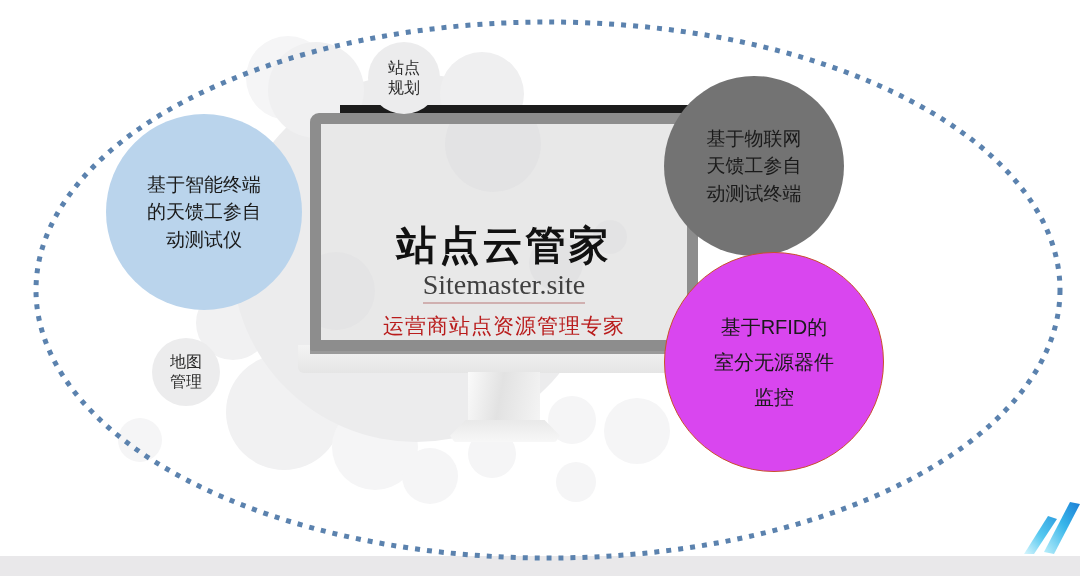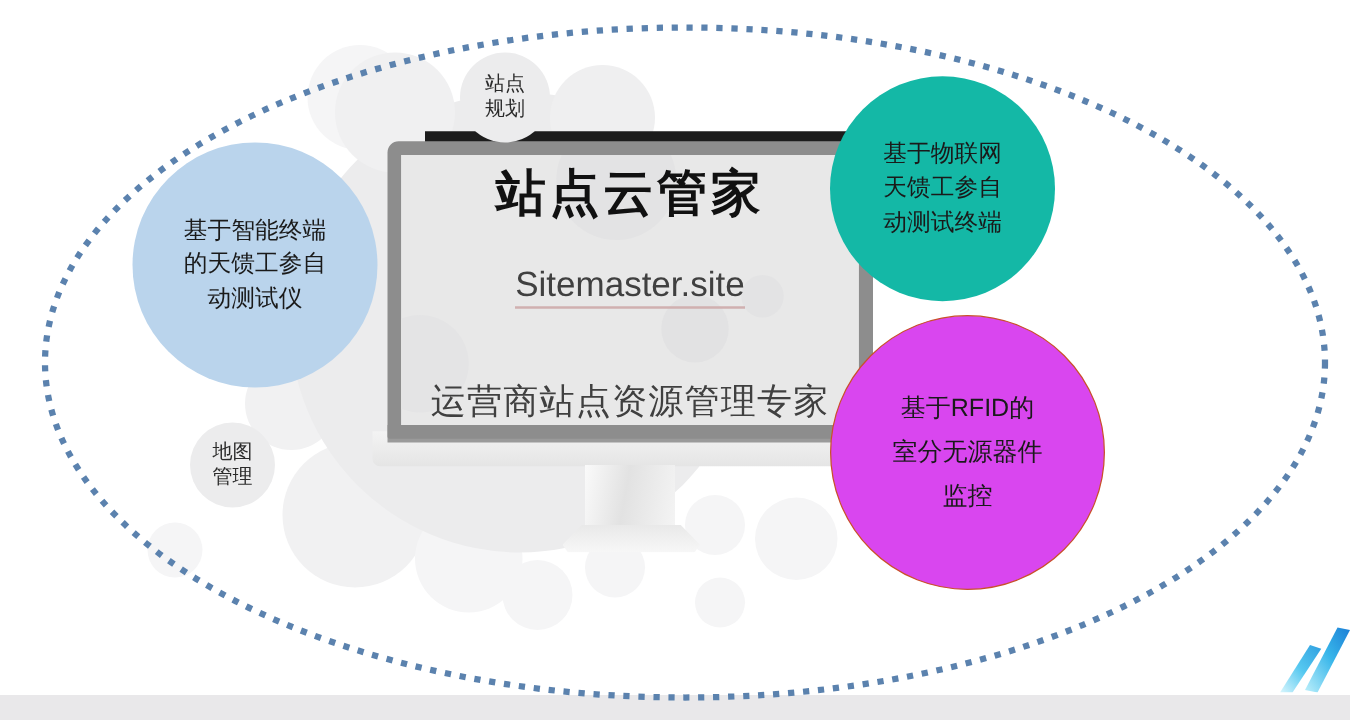--- a/index.html
+++ b/index.html
@@ -146,44 +146,45 @@
   
   #screen-content {
     position: absolute;
     left: 0;
     top: 0;
     width: 366px;
     height: 216px;
     display: flex;
     flex-direction: column;
     align-items: center;
-    justify-content: space-between;
+    justify-content: flex-end;
+    font-family: Liberation Serif, serif;
   }
   #screen-title-cn {
     font-size: 40px;
     font-weight: 700;
     letter-spacing: 3px;
     color: #111111;
     line-height: 1.05;
     margin-top: 10px;
   }
   #screen-title-en {
     font-size: 28px;
     font-weight: 400;
     color: #404040;
     letter-spacing: 0px;
     margin-top: 2px;
     border-bottom: 2px solid #d0b0b0;
     padding-bottom: 1px;
   }
   #screen-subtitle {
-    font-size: 28px;
-    color: #404040;
+    font-size: 21px;
+    color: #b91c1c;
     letter-spacing: 1px;
-    margin-top: 22px;
+    margin-top: 8px;
   }
 
   
   .feature-circle {
     position: absolute;
     border-radius: 50%;
     display: flex;
     align-items: center;
     justify-content: center;
     text-align: center;
@@ -195,24 +196,24 @@
   #circle-blue {
     left: 106px;
     top: 114px;
     width: 196px;
     height: 196px;
     background: #bad4ec;
     font-size: 19px;
   }
   #circle-green {
     left: 664px;
-    top: 61px;
+    top: 76px;
     width: 180px;
     height: 180px;
-    background: #14b8a6;
+    background: #737373;
     font-size: 19px;
   }
   #circle-orange {
     left: 664px;
     top: 252px;
     width: 220px;
     height: 220px;
     background: #d946ef;
     border: 1px solid #c9512a;
     box-sizing: border-box;

